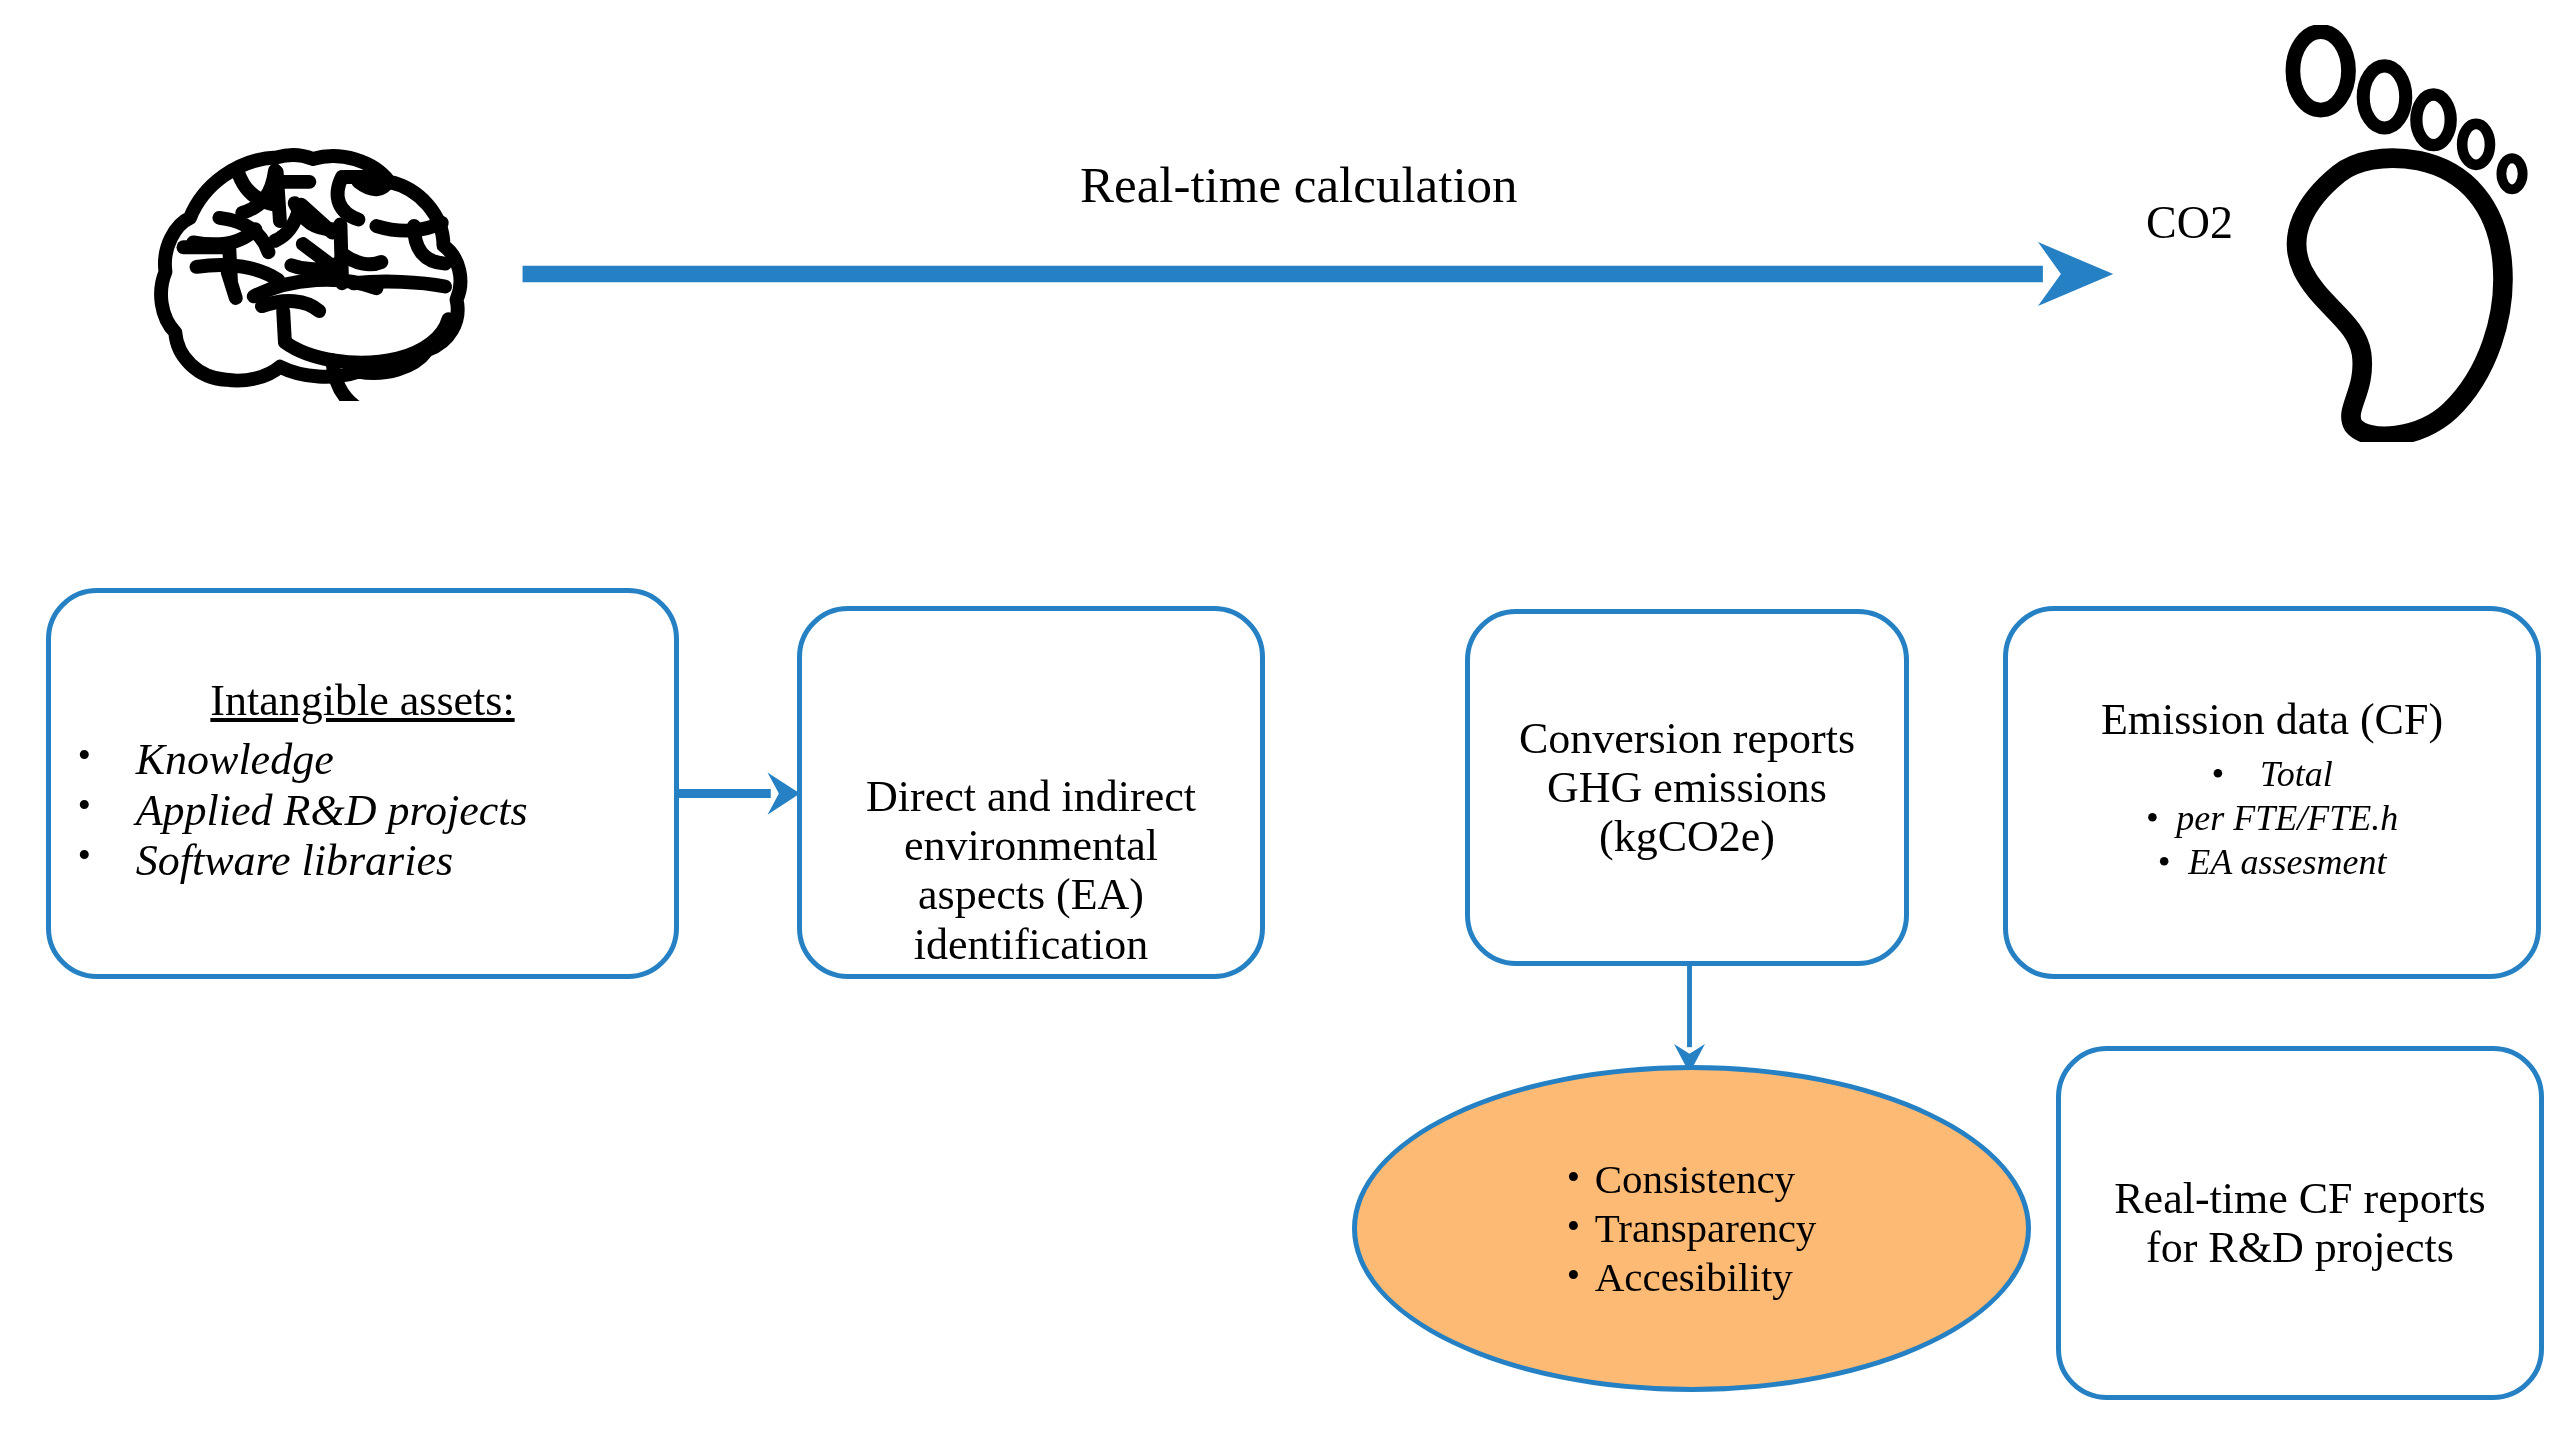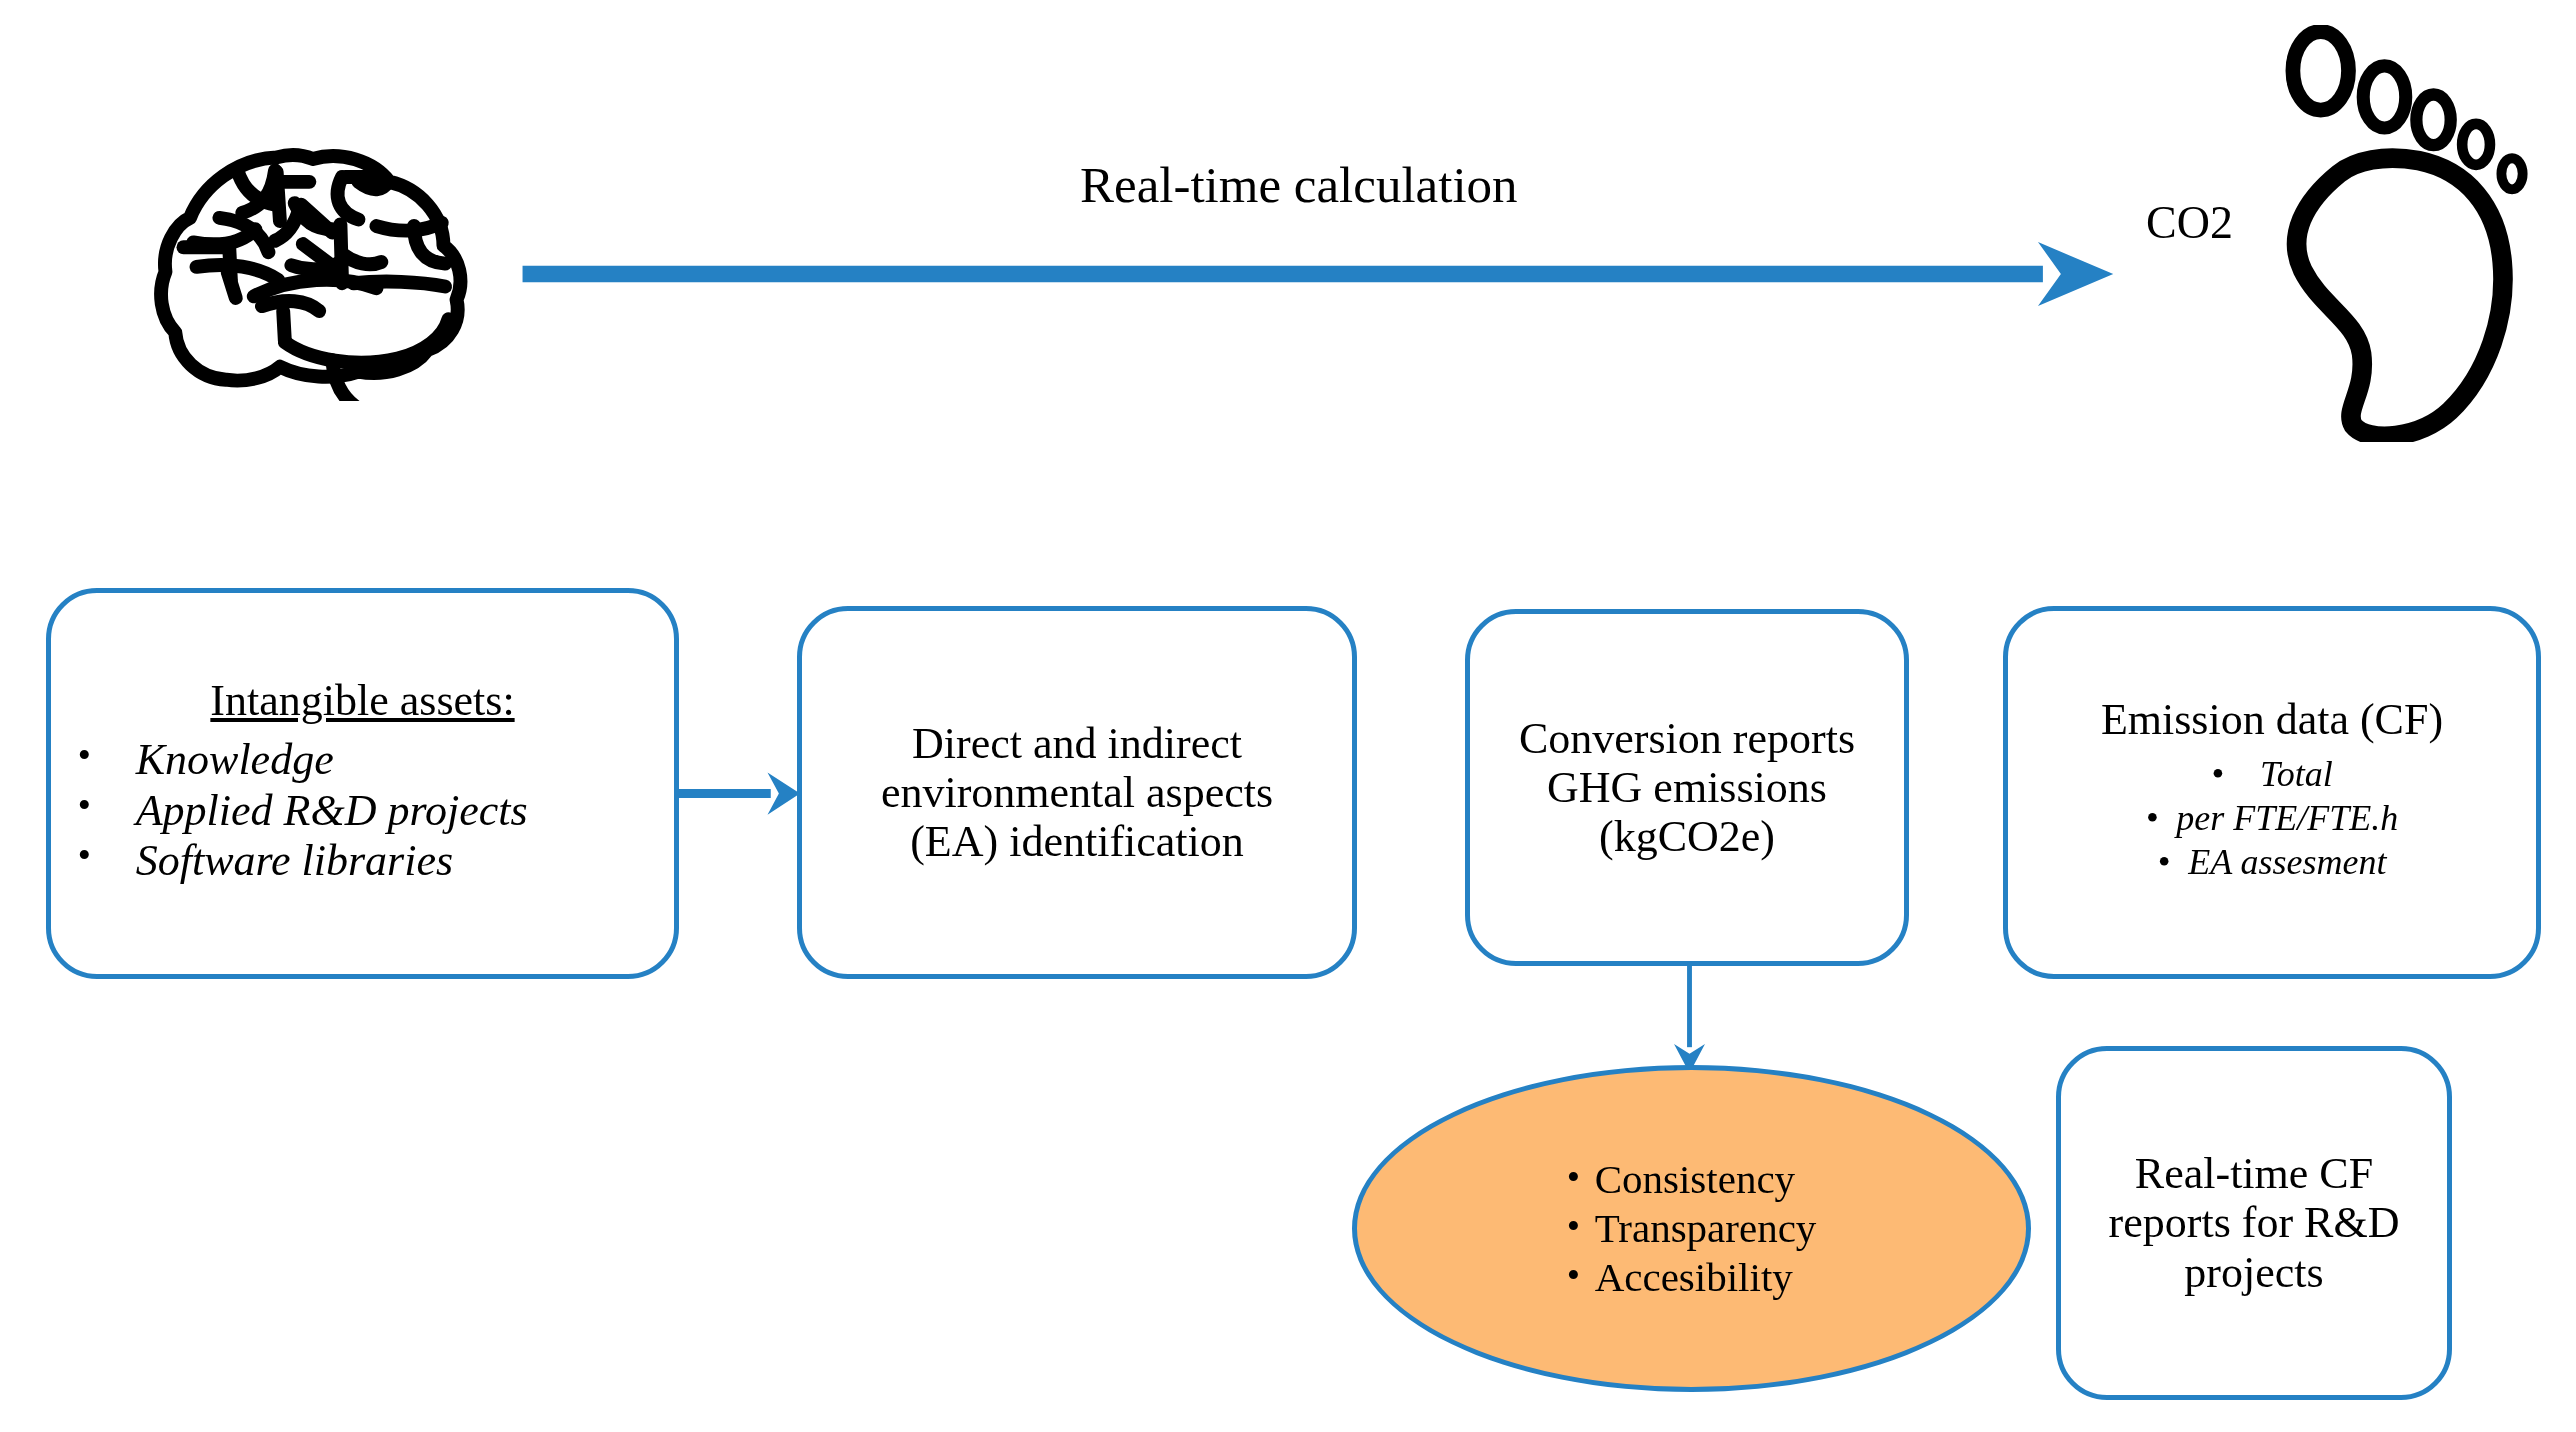--- a/index.html
+++ b/index.html
@@ -210,21 +210,21 @@
       <li>Applied R&amp;D projects</li>
       <li>Software libraries</li>
     </ul>
   </div>
 
   <svg class="conn" style="left:676px; top:761px;" width="131" height="65" viewBox="0 0 160 80">
     <line x1="2" y1="40" x2="116" y2="40" stroke="#2581C4" stroke-width="11"></line>
     <path d="M112 14 L152 40 L112 66 L126 40 Z" fill="#2581C4"></path>
   </svg>
 
-  <div class="node-box" style="left:797px; top:606px; width:560px; height:373px; padding:23px 33px;">
+  <div class="node-box" style="left:797px; top:606px; width:468px; height:373px; padding:5px 33px;justify-content:flex-end;">
     <div class="box-body">Direct and indirect environmental aspects (EA) identification</div>
   </div>
 
   <div class="node-box" style="left:1465px; top:609px; width:444px; height:357px; padding:8.2px 24.5px;">
     <div class="box-body">Conversion reports GHG emissions (kgCO2e)</div>
   </div>
 
   <div class="node-box" style="left:2003px; top:606px; width:538px; height:373px; padding:8.2px 21px;align-items:center;">
     <div class="box-body" style="margin-bottom:3.3px;">Emission data (CF)</div>
     <ul class="bullets bullets-tight" style="width:100%;">
@@ -246,18 +246,18 @@
   </svg>
 
   <div class="node-ellipse" style="left:1352px; top:1065px; width:679px; height:327px;">
     <ul class="bullets-dot">
       <li>Consistency</li>
       <li>Transparency</li>
       <li>Accesibility</li>
     </ul>
   </div>
 
-  <div class="node-box" style="left:2056px; top:1046px; width:396px; height:354px; padding:8.2px 31px;">
+  <div class="node-box" style="left:2056px; top:1046px; width:488px; height:354px; padding:8.2px 31px;">
     <div class="box-body">Real-time CF reports for R&amp;D projects</div>
   </div>
 
 </div>
 
 
 </body></html>

